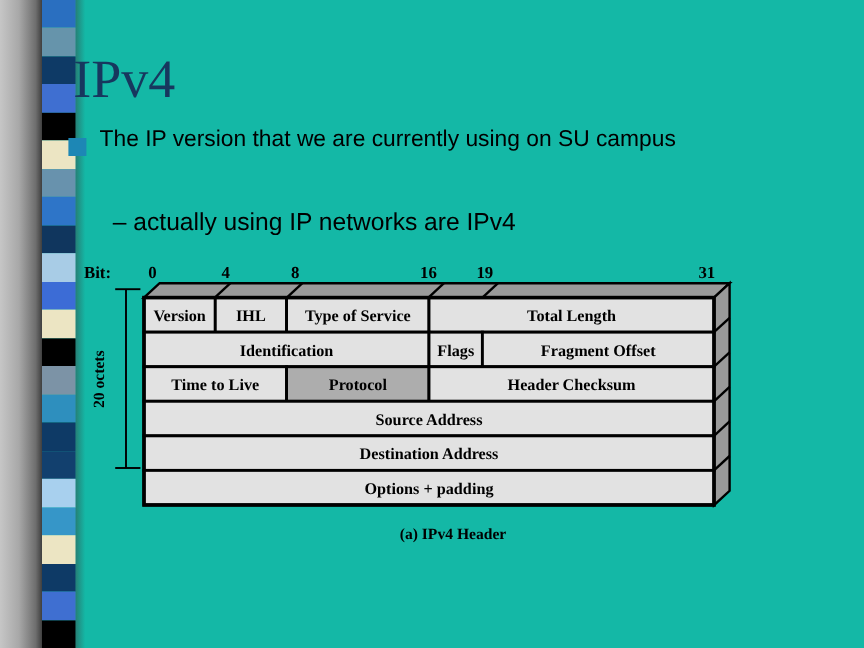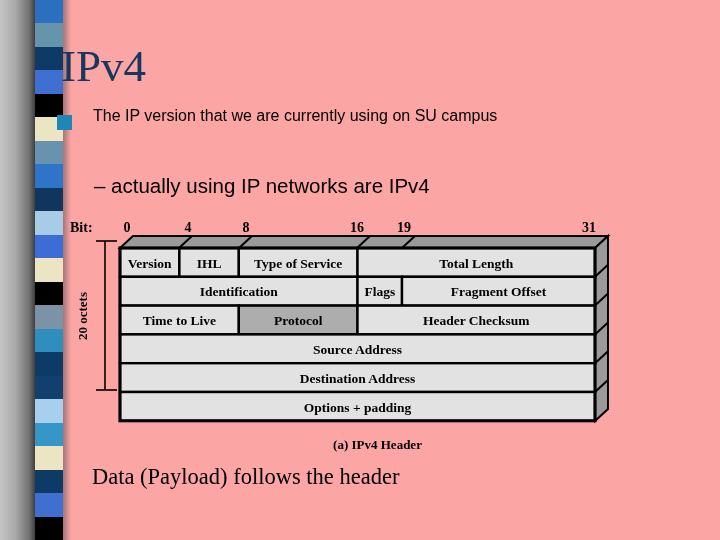--- a/index.html
+++ b/index.html
@@ -1,18 +1,18 @@
 <!DOCTYPE html>
 <html><head>
 <meta charset="utf-8">
 <style>
   html,body{margin:0;padding:0;}
   #slide{
     position:relative; width:720px; height:540px;
-    background:#fca5a5; overflow:hidden;
+    background:#14b8a6; overflow:hidden;
     font-family:"Liberation Sans", sans-serif;
   }
   
   #gutter{
     position:absolute; left:0; top:0; width:35px; height:540px;
     background:linear-gradient(90deg,#c6c6c6 0%,#a8a8a8 45%,#6e6e6e 85%,#3f3f3f 100%);
   }
   
   #strip{
     position:absolute; left:35px; top:0; width:28px; height:540px;
@@ -27,21 +27,21 @@
     position:absolute; left:61px; top:44px;
     font-family:"Liberation Serif", serif;
     font-size:45px; line-height:1; color:#17375E;
   }
   #bullet-row{position:absolute; left:57px; top:106px; width:585px;}
   #bullet-marker{
     position:absolute; left:0; top:9px; width:15px; height:15px;
     background:#1D87B5;
   }
   #bullet-text{
-    margin-left:36px; font-size:16px; line-height:1.19; color:#000000; width:557px;
+    margin-left:26px; font-size:19px; line-height:1.19; color:#000000; width:557px;
   }
   #sub-bullet{
     position:absolute; left:94px; top:174px;
     font-size:20.5px; color:#000000;
   }
   #header-diagram{position:absolute; left:60px; top:210px;}
   .dt{font-family:"Liberation Serif", serif; font-weight:bold; fill:#000000;}
   .cell{fill:#E2E2E2; stroke:#000000; stroke-width:2.4;}
   .cell-hi{fill:#ADADAD; stroke:#000000; stroke-width:2.4;}
   .face{fill:#9A9A9A; stroke:#000000; stroke-width:2;}
@@ -152,14 +152,13 @@
     <text class="dt" font-size="13.5" text-anchor="middle" x="297.5" y="201.5">Options + padding</text>
 
     <line class="brk" x1="45" y1="31" x2="45" y2="180"></line>
     <line class="brk" x1="36" y1="31" x2="57" y2="31"></line>
     <line class="brk" x1="36" y1="180" x2="57" y2="180"></line>
     <text class="dt" font-size="13" text-anchor="middle" transform="rotate(-90 27 106)" x="27" y="106">20 octets</text>
 
     <text class="dt" font-size="13" text-anchor="middle" x="317.5" y="239">(a) IPv4 Header</text>
   </svg>
 
-  <div id="footer-note">Data (Payload) follows the header</div>
 </div>
 
 </body></html>

